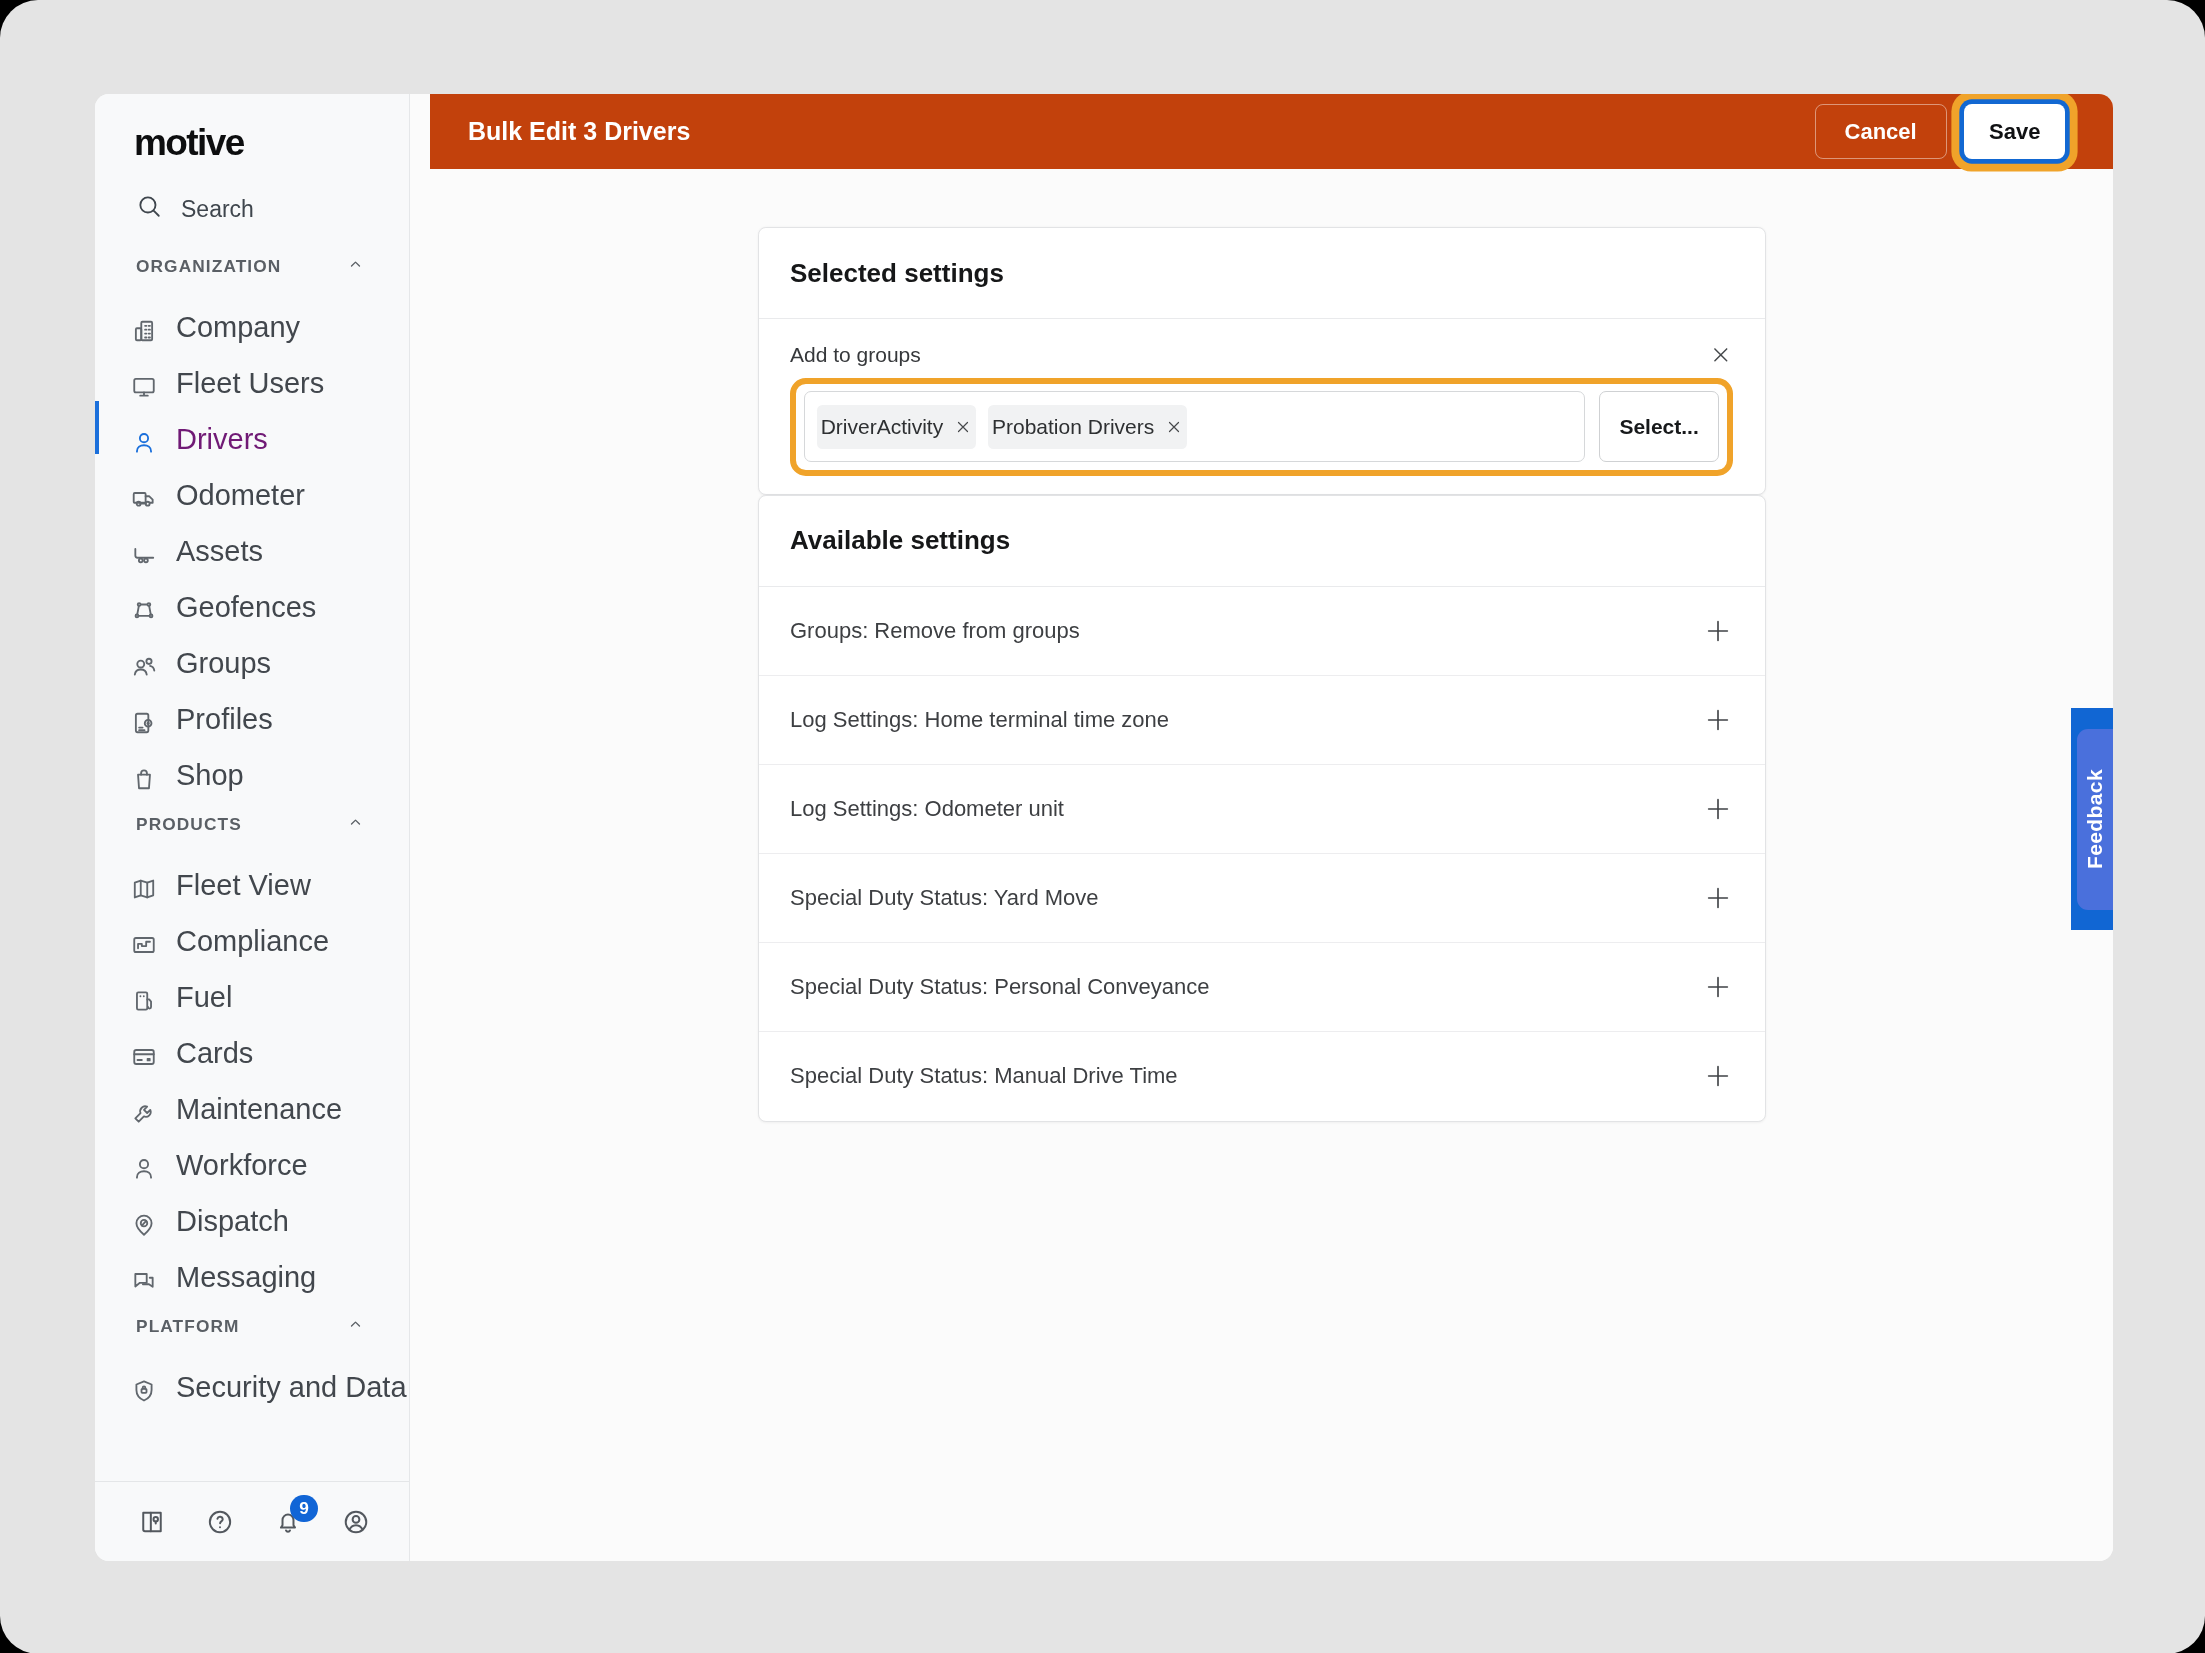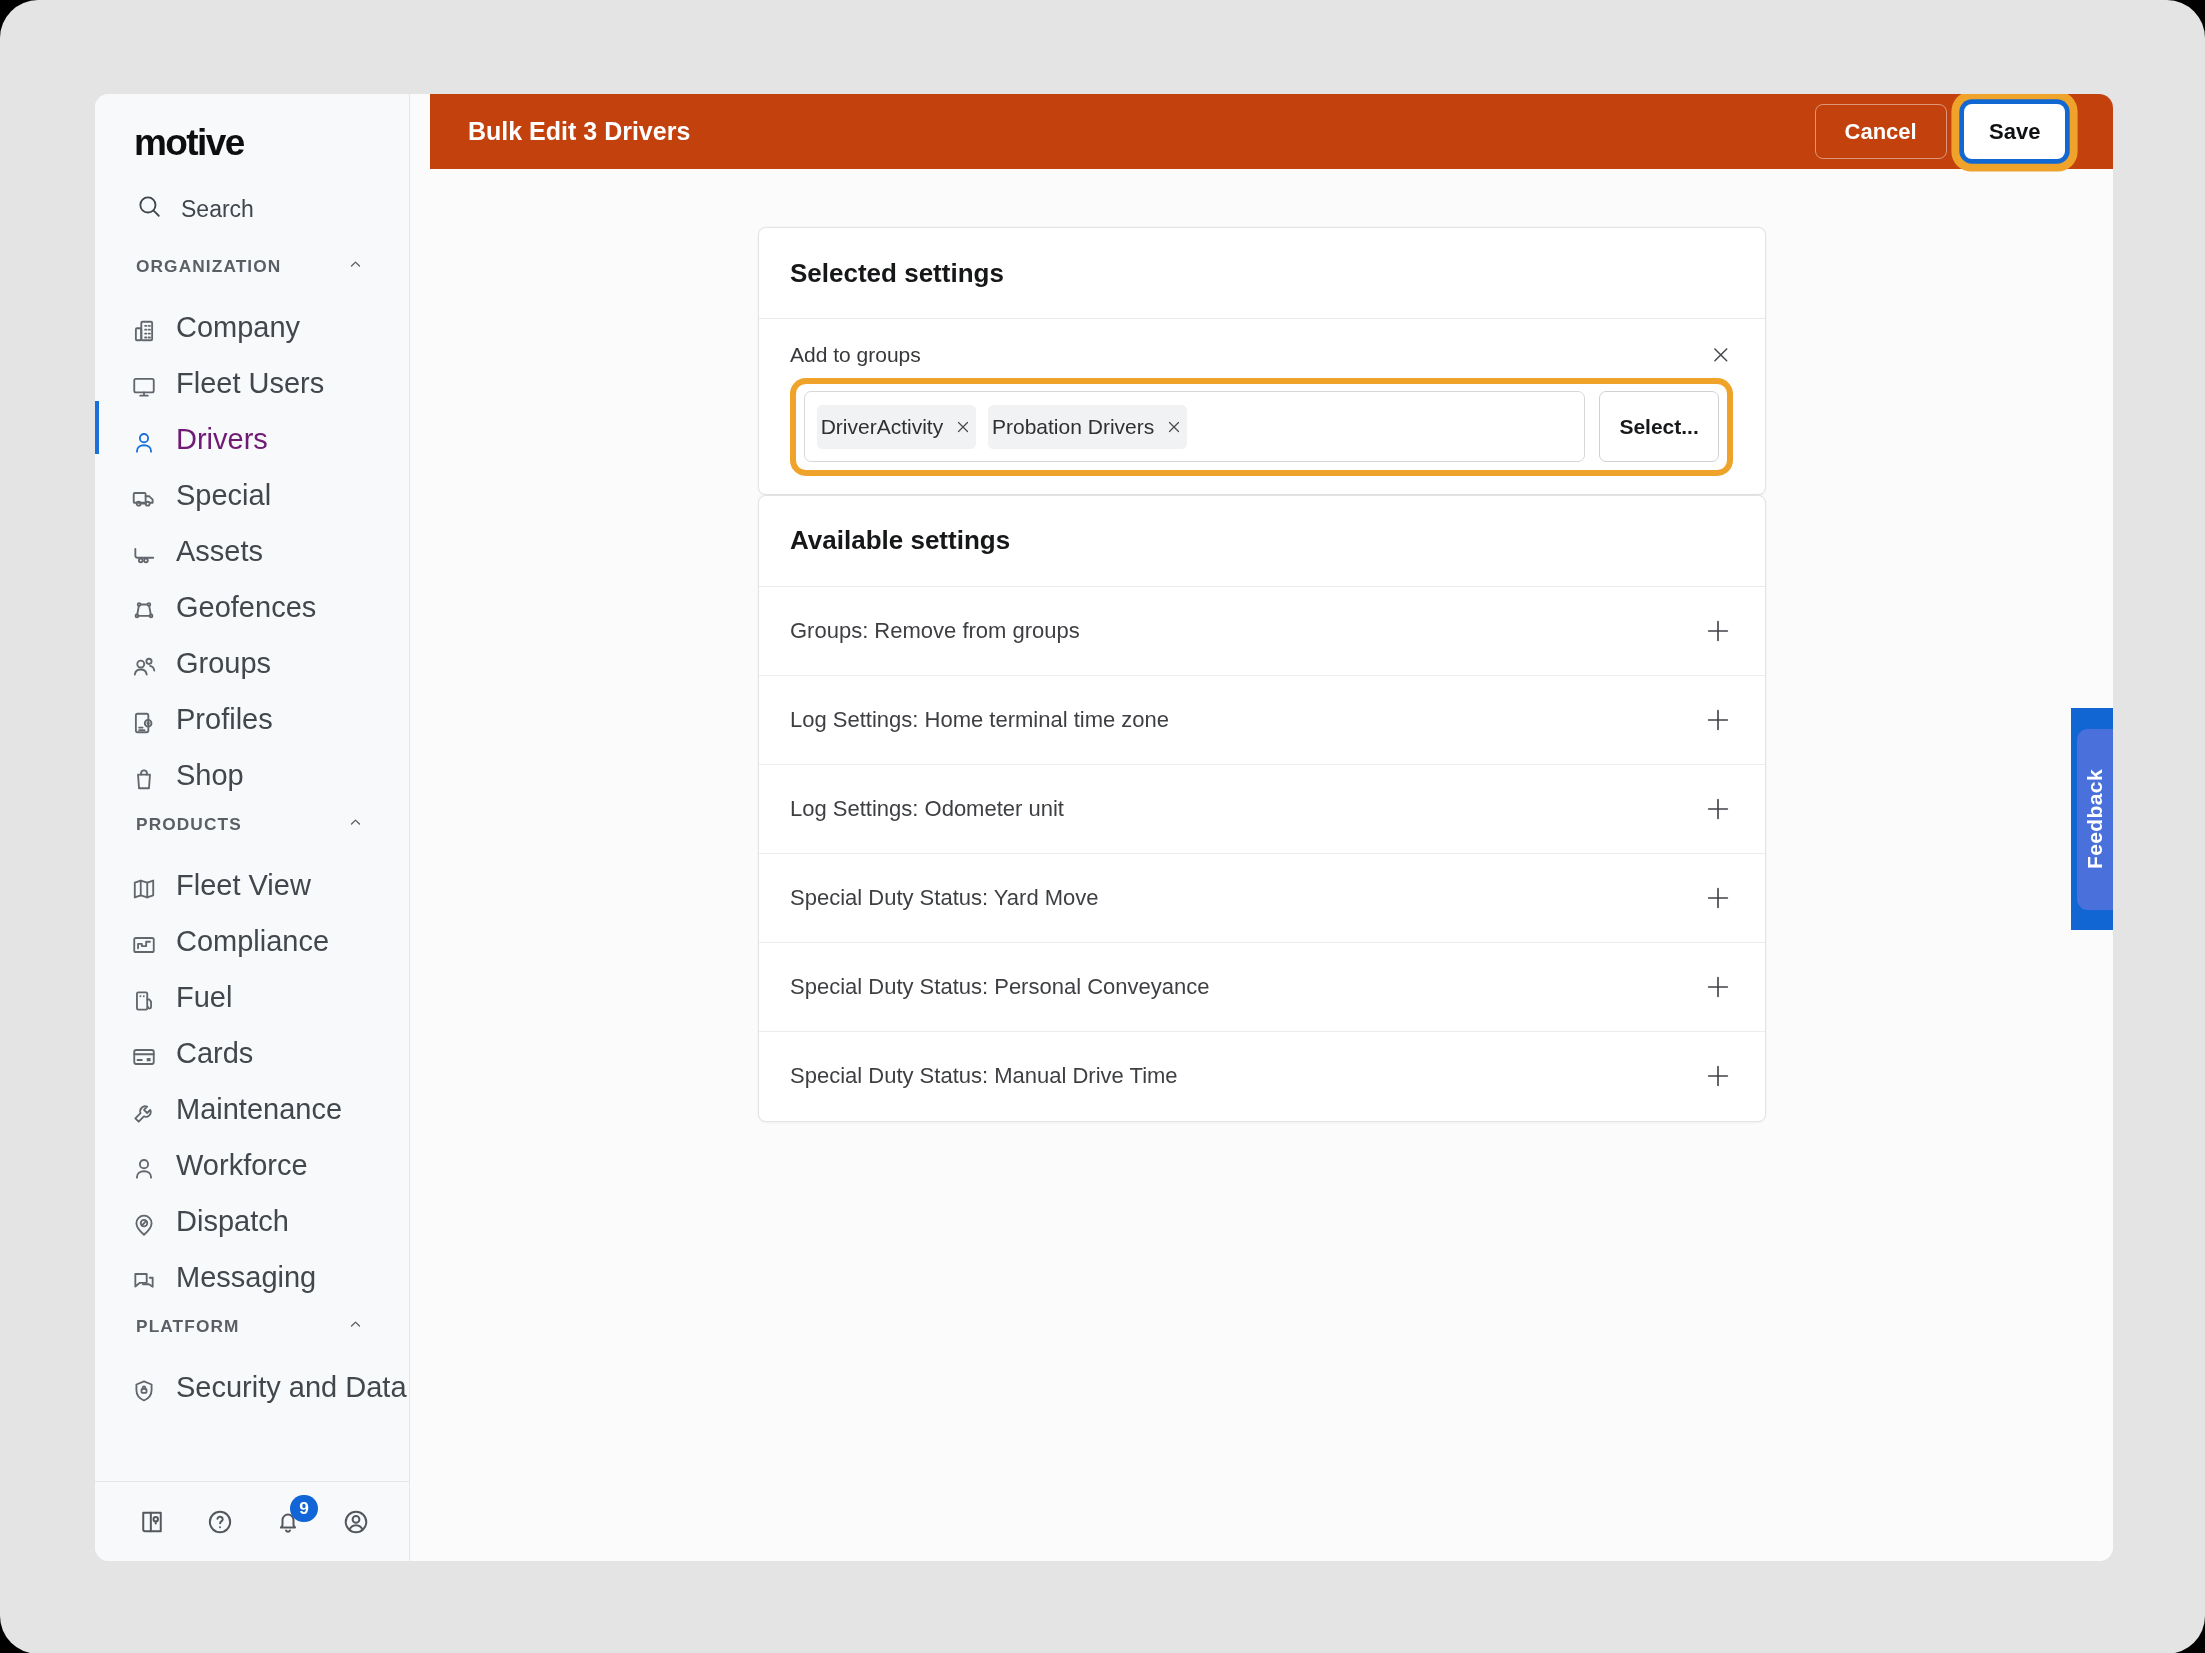--- a/index.html
+++ b/index.html
@@ -142,21 +142,21 @@
       <div class="nav-item">
         <span class="nav-icon">
             <svg viewBox="0 0 24 24">
               <rect x="2.5" y="6.5" width="11" height="9" rx="1"></rect>
               <path d="M13.5 9.5h3.4l3.1 3v3h-2.4"></path>
               <circle cx="7" cy="16.3" r="1.8"></circle>
               <circle cx="15.4" cy="16.3" r="1.8"></circle>
               <path d="M8.8 16.3h4.8"></path>
             </svg>
           </span>
-        <span>Special</span>
+        <span>Odometer</span>
       </div>
       <div class="nav-item">
         <span class="nav-icon">
             <svg viewBox="0 0 24 24">
               <path d="M4 6.5v6a2 2 0 0 0 2 2h14.5"></path>
               <circle cx="9" cy="17" r="1.7"></circle>
               <circle cx="13.8" cy="17" r="1.7"></circle>
             </svg>
           </span>
         <span>Assets</span>

